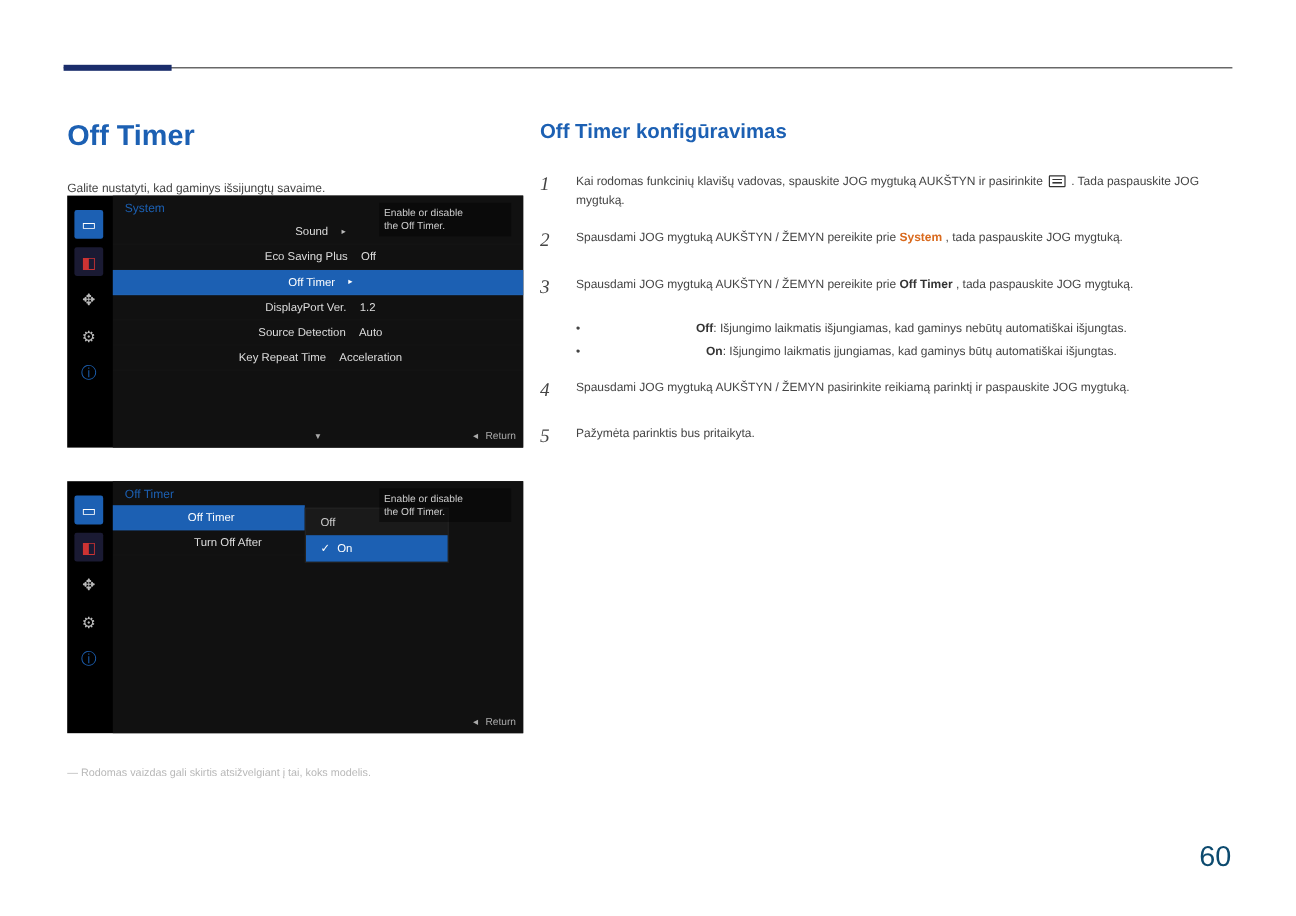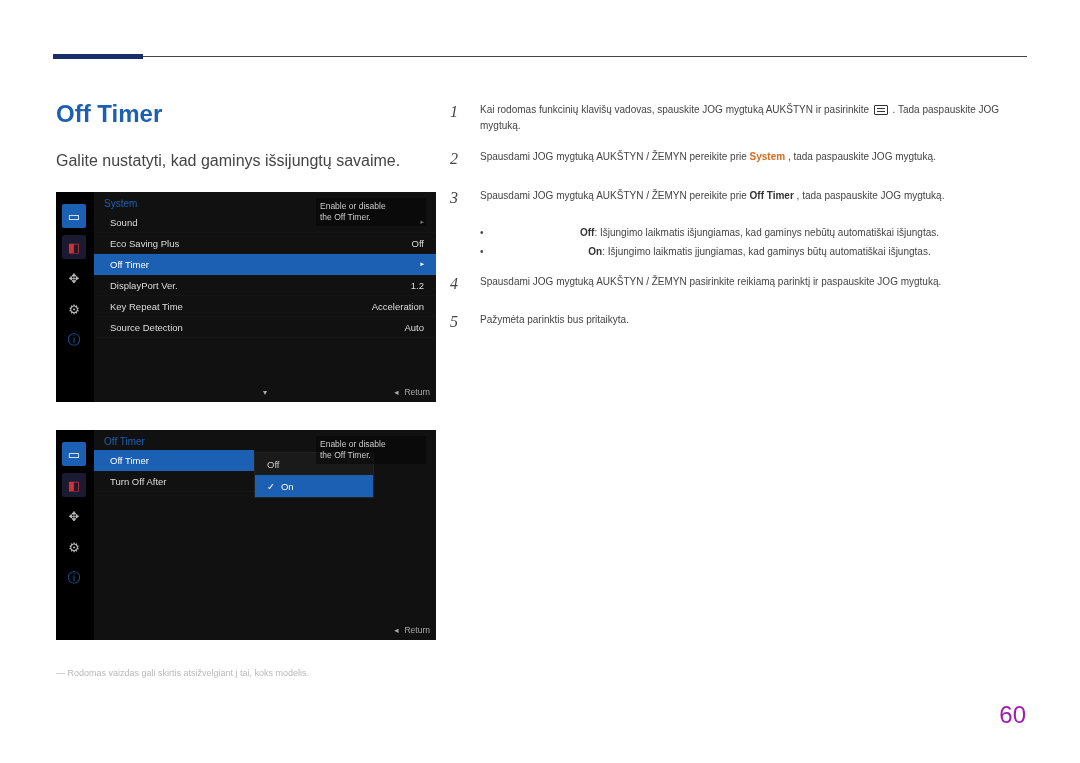--- a/index.html
+++ b/index.html
@@ -45,35 +45,34 @@
     font-weight: 600;
     margin-bottom: 24px;
   }
   .h2 {
     color: #1c60b3;
     font-size: 17px;
     font-weight: 600;
     margin-bottom: 22px;
   }
   .intro {
-    font-size: 16px;
+    font-size: 10px;
     color: #444;
-    margin-bottom: 22px;
   }
   .footnote {
     font-size: 9px;
     color: #b8b8b8;
     margin-top: 10px;
   }
   .page-num {
     position: absolute;
     right: 54px;
     bottom: 34px;
     font-size: 24px;
-    color: #a21caf;
+    color: #0c4a6e;
     font-weight: 300;
     text-align: right;
   }
 
   
   .osd {
     width: 380px;
     height: 210px;
     background: #000;
     color: #ddd;
@@ -112,21 +111,21 @@
   .osd-title {
     color: #1c60b3;
     font-size: 10px;
     padding: 6px 10px 3px;
   }
   .osd-rows {
     padding: 0 0 0 0;
   }
   .osd-row {
     display: flex;
-    justify-content: space-between;
+    justify-content: center;
     align-items: center;
     height: 21px;
     padding: 0 12px 0 16px;
     border-bottom: 1px solid rgba(255,255,255,0.02);
     position: relative;
     gap: 11px;
   }
   .osd-row.selected {
     background: #1c60b3;
     color: #fff;
@@ -274,26 +273,26 @@
         </div>
         <div class="osd-row selected">
           <span>Off Timer</span>
           <span class="tri">▸</span>
         </div>
         <div class="osd-row">
           <span>DisplayPort Ver.</span>
           <span>1.2</span>
         </div>
         <div class="osd-row">
+          <span>Source Detection</span>
+          <span>Auto</span>
+        </div>
+        <div class="osd-row">
           <span>Key Repeat Time</span>
           <span>Acceleration</span>
-        </div>
-        <div class="osd-row">
-          <span>Source Detection</span>
-          <span>Auto</span>
         </div>
       </div>
       <div class="osd-tip">
         <span>Enable or disable</span><br>
         <span>the Off Timer.</span>
       </div>
       <div class="osd-foot-center">▾</div>
       <div class="osd-foot">
         <span>◂</span>
         <span>Return</span>
@@ -337,20 +336,21 @@
         <span>◂</span>
         <span>Return</span>
       </div>
     </div>
   </div>
 
   <div class="footnote">― Rodomas vaizdas gali skirtis atsižvelgiant į tai, koks modelis.</div>
 </div>
 
 <div class="right-col">
+  <div class="h2">Off Timer konfigūravimas</div>
   <div class="steps">
 
     <div class="step">
       <div class="step-num">1</div>
       <div class="step-body">
         <span>Kai rodomas funkcinių klavišų vadovas, spauskite JOG mygtuką AUKŠTYN ir pasirinkite </span>
         <span class="inline-icon"></span>
         <span>. Tada paspauskite JOG mygtuką.</span>
       </div>
     </div>

